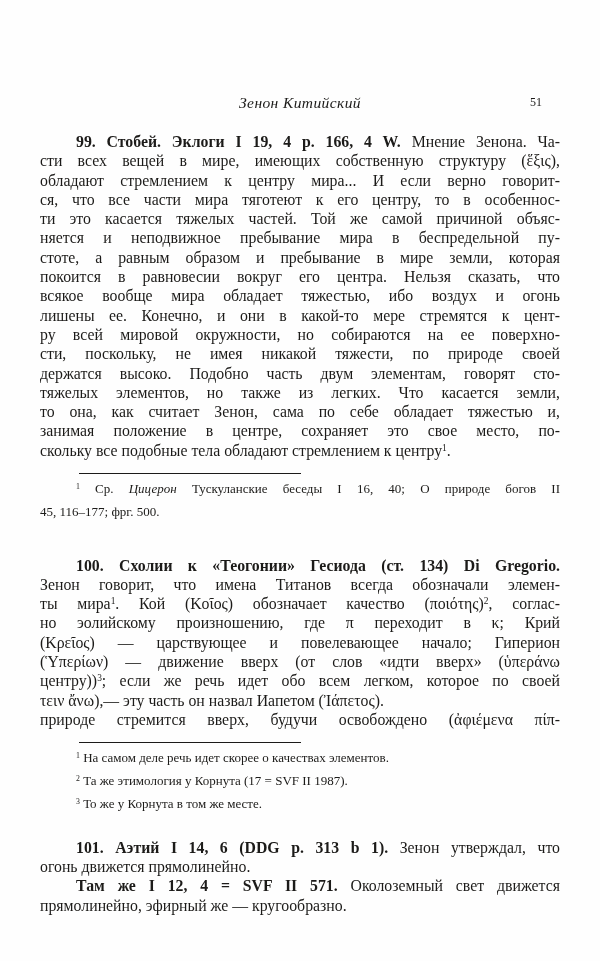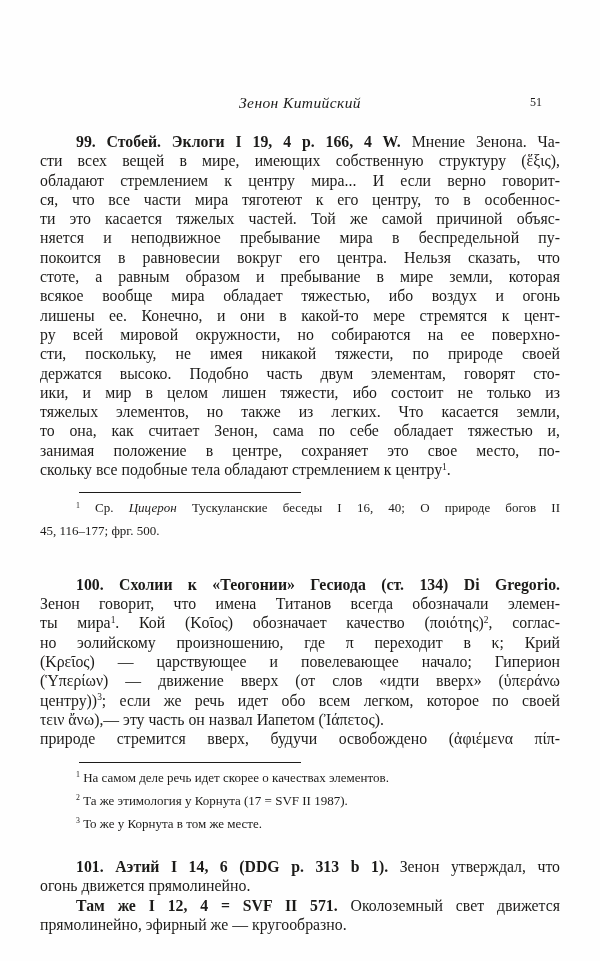--- a/index.html
+++ b/index.html
@@ -86,28 +86,27 @@
     <span class="page-num" data-name="page-number">51</span>
   </header>
   <main class="text-block" id="body-root" data-name="page-body">
       <div class="paragraph" data-name="fragment-99">
         <div class="line indent" data-name="text-line"><span data-name="source-reference" class="b">99. Стобей. Эклоги I 19, 4 p. 166, 4 W.</span><span data-name="body-text"> Мнение Зенона. Ча-</span></div>
         <div class="line" data-name="text-line"><span data-name="body-text">сти всех вещей в мире, имеющих собственную структуру (ἕξις),</span></div>
         <div class="line" data-name="text-line"><span data-name="body-text">обладают стремлением к центру мира... И если верно говорит-</span></div>
         <div class="line" data-name="text-line"><span data-name="body-text">ся, что все части мира тяготеют к его центру, то в особеннос-</span></div>
         <div class="line" data-name="text-line"><span data-name="body-text">ти это касается тяжелых частей. Той же самой причиной объяс-</span></div>
         <div class="line" data-name="text-line"><span data-name="body-text">няется и неподвижное пребывание мира в беспредельной пу-</span></div>
+        <div class="line" data-name="text-line"><span data-name="body-text">стоте, а равным образом и пребывание в мире земли, которая</span></div>
         <div class="line" data-name="text-line"><span data-name="body-text">покоится в равновесии вокруг его центра. Нельзя сказать, что</span></div>
-        <div class="line" data-name="text-line"><span data-name="body-text">стоте, а равным образом и пребывание в мире земли, которая</span></div>
         <div class="line" data-name="text-line"><span data-name="body-text">всякое вообще мира обладает тяжестью, ибо воздух и огонь</span></div>
         <div class="line" data-name="text-line"><span data-name="body-text">лишены ее. Конечно, и они в какой-то мере стремятся к цент-</span></div>
         <div class="line" data-name="text-line"><span data-name="body-text">ру всей мировой окружности, но собираются на ее поверхно-</span></div>
         <div class="line" data-name="text-line"><span data-name="body-text">сти, поскольку, не имея никакой тяжести, по природе своей</span></div>
         <div class="line" data-name="text-line"><span data-name="body-text">держатся высоко. Подобно часть двум элементам, говорят сто-</span></div>
-        <div class="line" data-name="text-line"><span data-name="body-text">ики, и мир в целом лишен тяжести, ибо состоит не только из</span></div>
         <div class="line" data-name="text-line"><span data-name="body-text">тяжелых элементов, но также из легких. Что касается земли,</span></div>
         <div class="line" data-name="text-line"><span data-name="body-text">то она, как считает Зенон, сама по себе обладает тяжестью и,</span></div>
         <div class="line" data-name="text-line"><span data-name="body-text">занимая положение в центре, сохраняет это свое место, по-</span></div>
         <div class="line last" data-name="text-line"><span data-name="body-text">скольку все подобные тела обладают стремлением к центру</span><sup data-name="footnote-marker">1</sup><span data-name="body-text">.</span></div>
       </div>
       <div class="fn-rule" data-name="footnote-rule-1"></div>
       <div class="footnotes" data-name="footnotes-99">
         <div class="line indent" data-name="text-line"><sup data-name="footnote-marker">1</sup><span data-name="body-text"> Ср. </span><span data-name="author-name" class="i">Цицерон</span><span data-name="body-text"> Тускуланские беседы I 16, 40; О природе богов II</span></div>
         <div class="line last" data-name="text-line"><span data-name="body-text">45, 116–177; фрг. 500.</span></div>
       </div>

